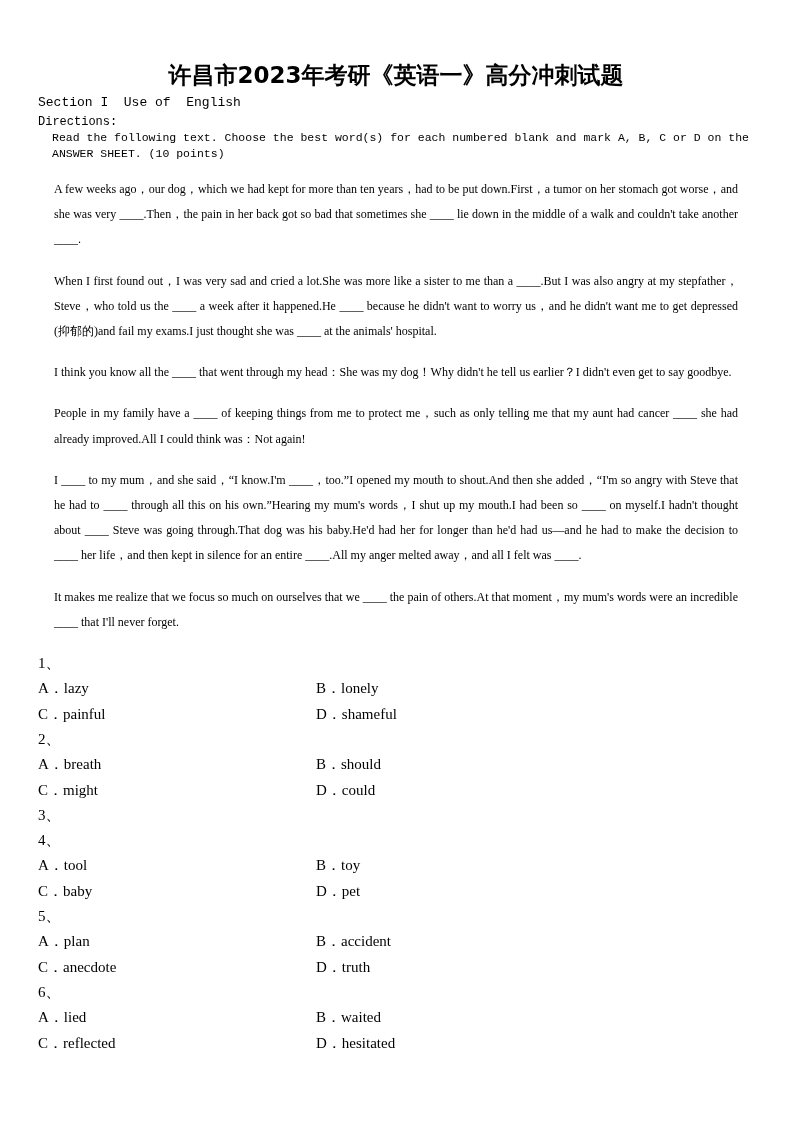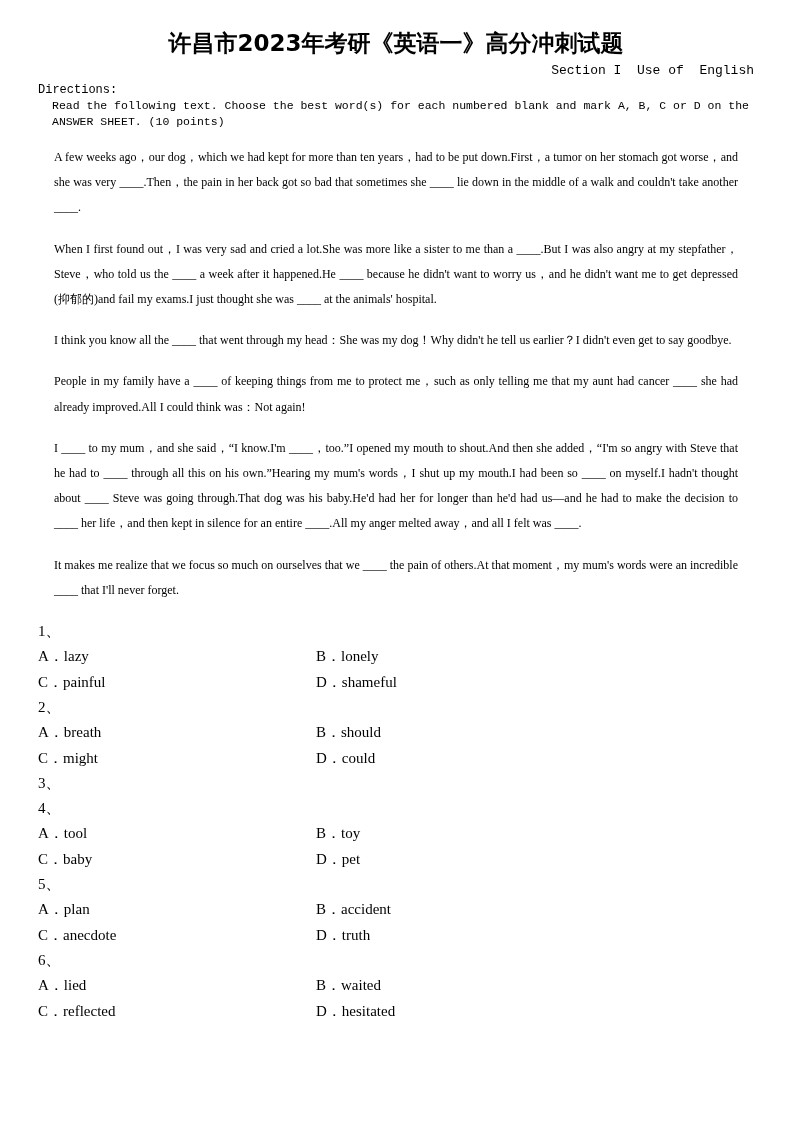--- a/index.html
+++ b/index.html
@@ -3,36 +3,36 @@
 <meta charset="utf-8">
 <style>
   html, body { margin: 0; padding: 0; background: #ffffff; }
   .page {
     position: relative;
     width: 794px;
     height: 1123px;
     box-sizing: border-box;
     background: #ffffff;
     color: #000000;
-    padding: 28px 40px 0 38px;
+    padding: 60px 40px 0 38px;
     font-family: "Liberation Serif", serif;
     overflow: hidden;
   }
   .title {
     font-family: "DejaVu Sans", sans-serif;
     font-size: 23px;
     font-weight: 700;
     text-align: center;
     line-height: 30px;
     margin: 0 0 4px 0;
   }
   .section-heading {
     font-family: "Liberation Mono", monospace;
     font-size: 13px;
-    text-align: right;
+    text-align: left;
     line-height: 18px;
     white-space: pre;
     margin: 0 0 3px 0;
   }
   .directions-label {
     font-family: "Liberation Mono", monospace;
     font-weight: normal;
     font-size: 12px;
     line-height: 15px;
   }

